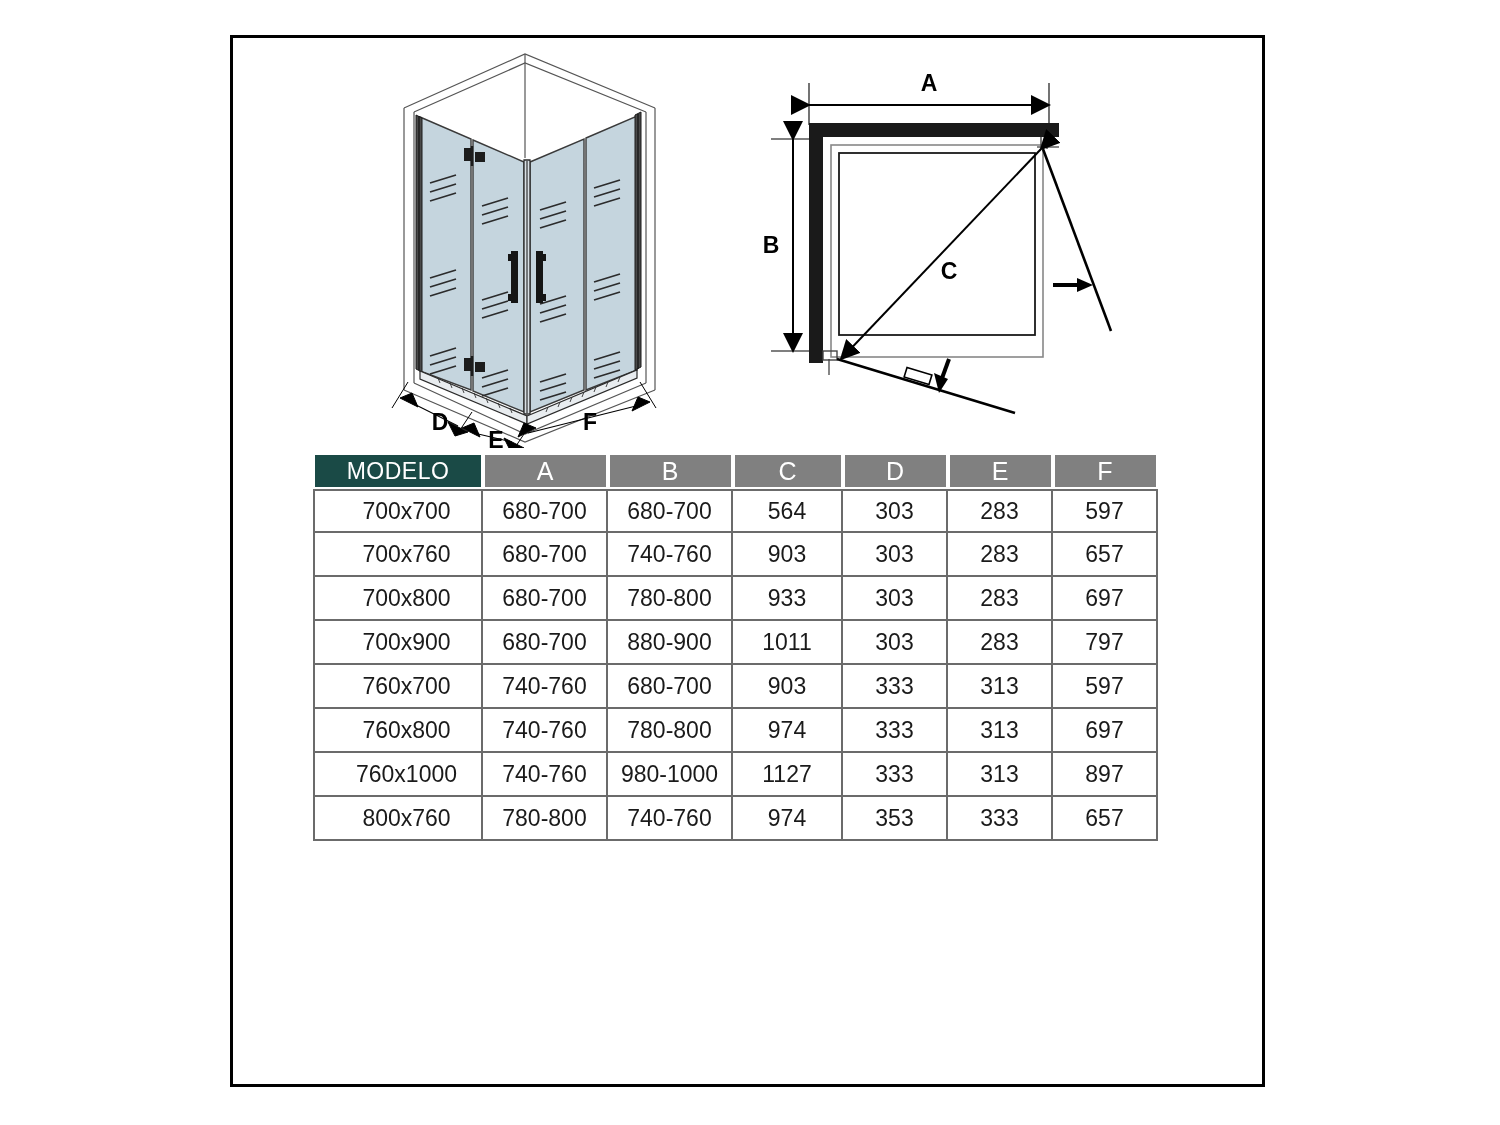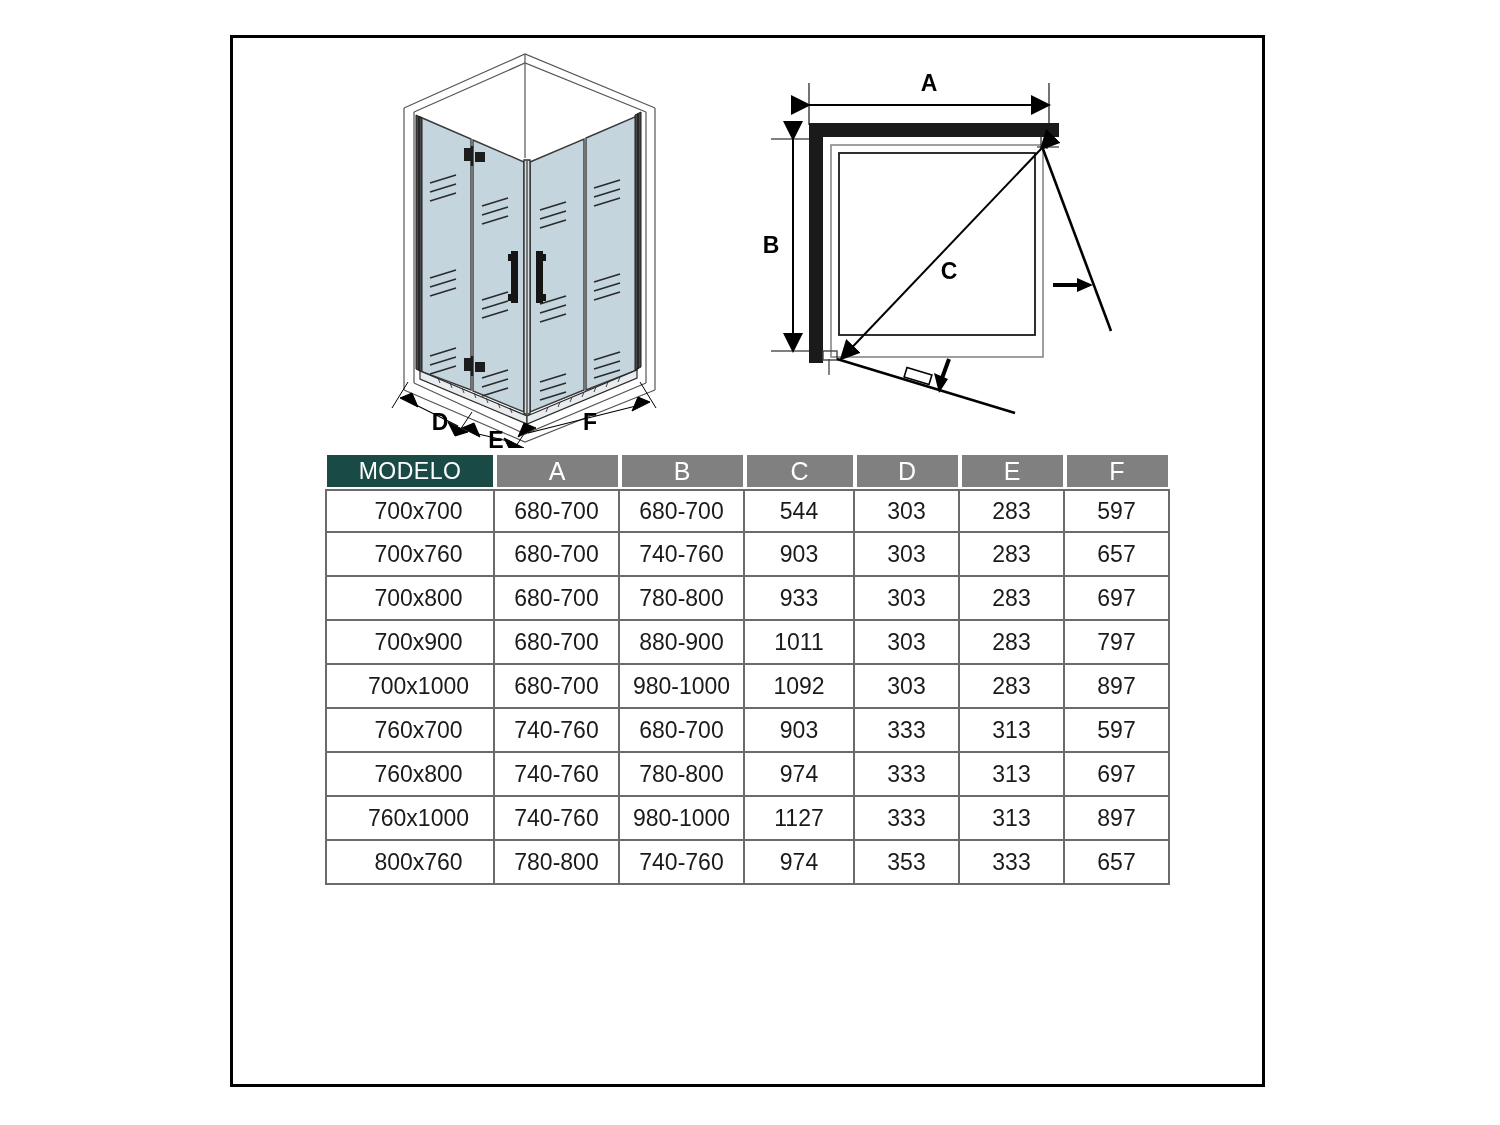--- a/index.html
+++ b/index.html
@@ -24,21 +24,21 @@
   
   #drawings{
     position:absolute;left:0;top:0;width:1029px;height:410px;
   }
   .draw-svg{position:absolute;display:block;}
   #iso-wrap{position:absolute;left:145px;top:0px;width:320px;height:410px;}
   #plan-wrap{position:absolute;left:520px;top:25px;width:420px;height:380px;}
 
   
   #spec-table-wrap{
-    position:absolute;left:92px;top:415px;width:855px;
+    position:absolute;left:80px;top:415px;width:855px;
   }
   table.spec{
     border-collapse:separate;
     border-spacing:0;
     width:845px;
     table-layout:fixed;
   }
   table.spec th, table.spec td{
     text-align:center;
     vertical-align:middle;
@@ -345,21 +345,21 @@
             <th>D</th>
             <th>E</th>
             <th>F</th>
           </tr>
         </thead>
         <tbody id="spec-body">
             <tr>
               <td>700x700</td>
               <td>680-700</td>
               <td>680-700</td>
-              <td>544</td>
+              <td>564</td>
               <td>303</td>
               <td>283</td>
               <td>597</td>
             </tr>
             <tr>
               <td>700x760</td>
               <td>680-700</td>
               <td>740-760</td>
               <td>903</td>
               <td>303</td>
@@ -376,29 +376,20 @@
               <td>697</td>
             </tr>
             <tr>
               <td>700x900</td>
               <td>680-700</td>
               <td>880-900</td>
               <td>1011</td>
               <td>303</td>
               <td>283</td>
               <td>797</td>
-            </tr>
-            <tr>
-              <td>700x1000</td>
-              <td>680-700</td>
-              <td>980-1000</td>
-              <td>1092</td>
-              <td>303</td>
-              <td>283</td>
-              <td>897</td>
             </tr>
             <tr>
               <td>760x700</td>
               <td>740-760</td>
               <td>680-700</td>
               <td>903</td>
               <td>333</td>
               <td>313</td>
               <td>597</td>
             </tr>

